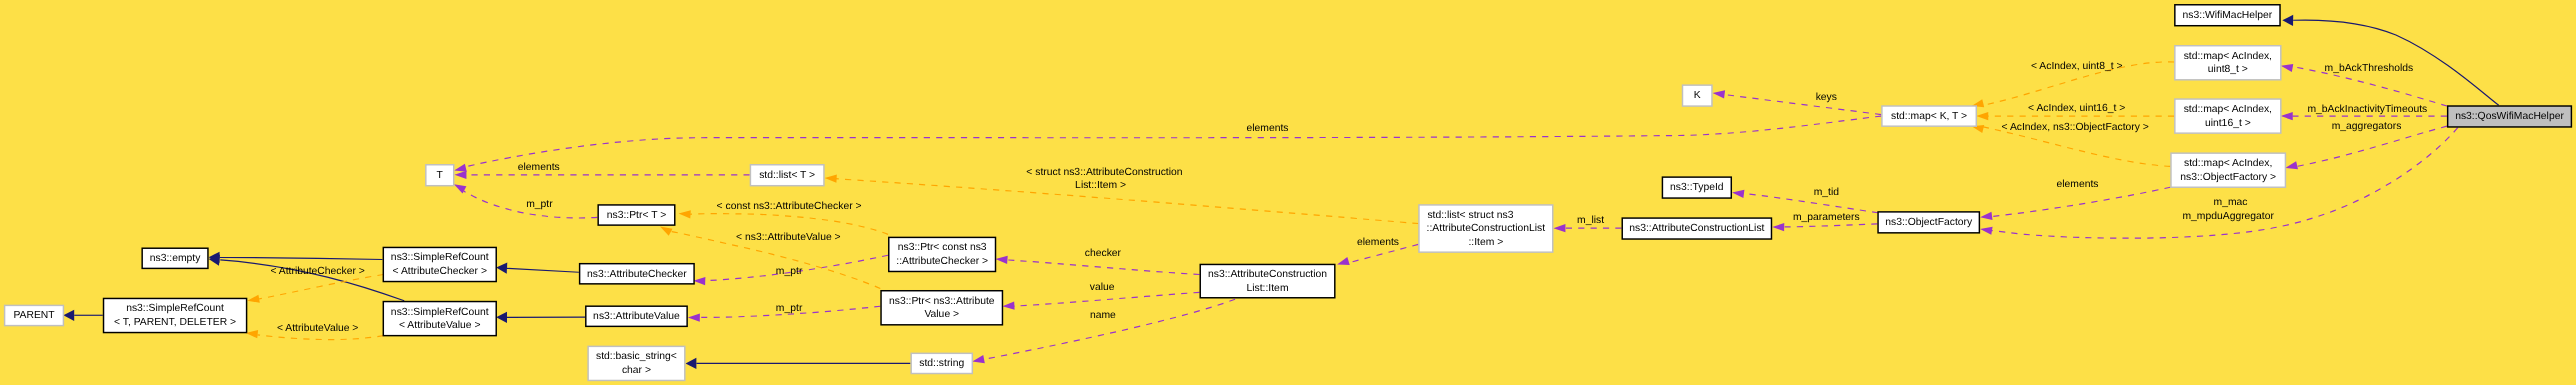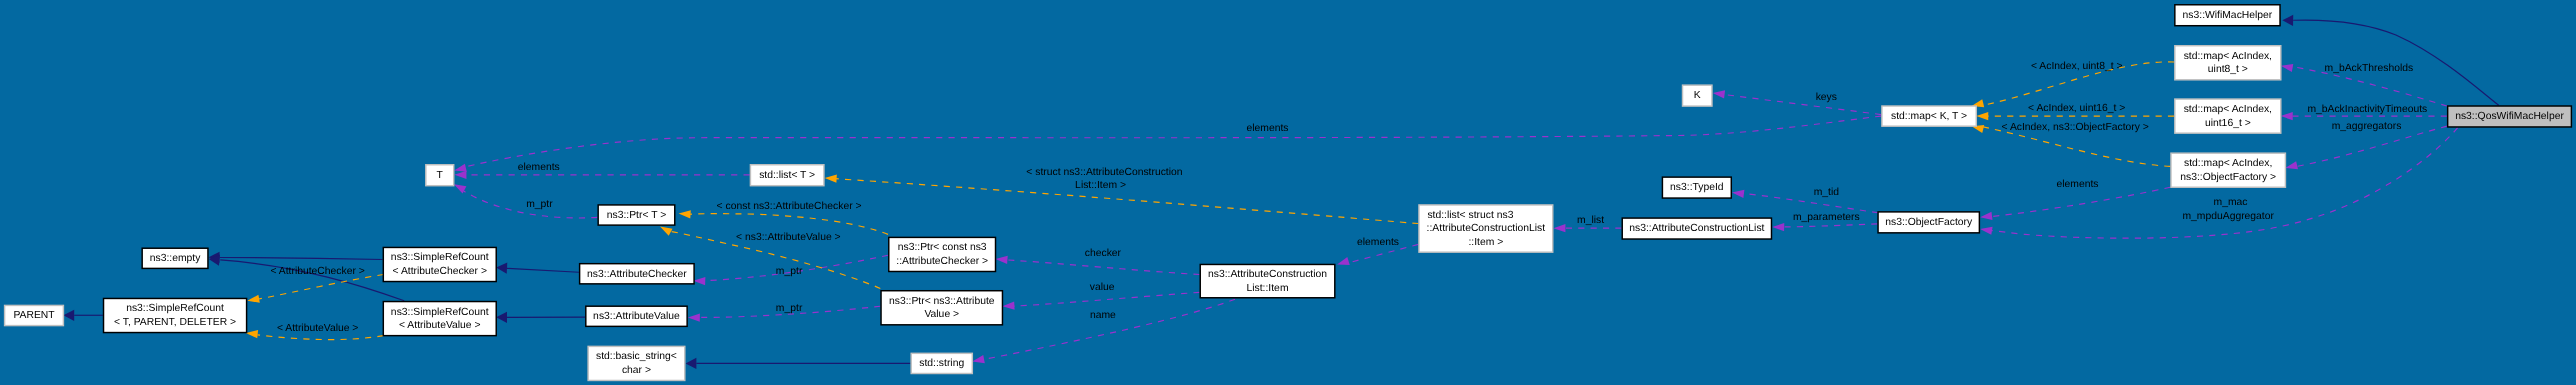--- a/index.html
+++ b/index.html
@@ -1,16 +1,16 @@
 <!DOCTYPE html>
 <html style="font-size:12.4px"><head>
 <meta charset="utf-8">
 <style>
   html,body{margin:0;padding:0;background:#ffffff;}
-  #diagram{width:2576px;height:386px;position:relative;overflow:hidden;background:#0369a1;}
+  #diagram{width:2576px;height:386px;position:relative;overflow:hidden;background:#fde047;}
   svg{display:block;shape-rendering:geometricPrecision;}
   text{font-family:"Liberation Sans",sans-serif;fill:#000000;text-rendering:geometricPrecision;-webkit-font-smoothing:antialiased;}
   .nodelabel{text-anchor:middle;}
   .edgelabel{text-anchor:middle;}
 </style>
 </head>
 <body>
 
 <div id="diagram">
   <svg id="svg" width="2576" height="386" viewBox="0 0 3333 499" xmlns="http://www.w3.org/2000/svg">

